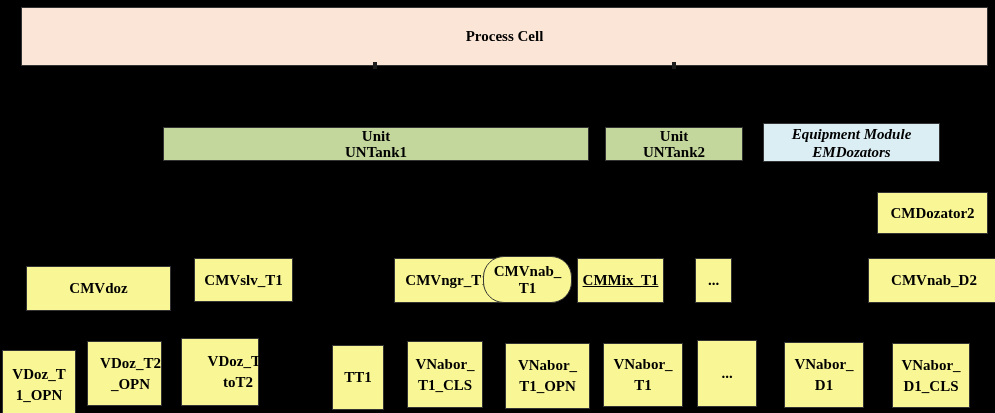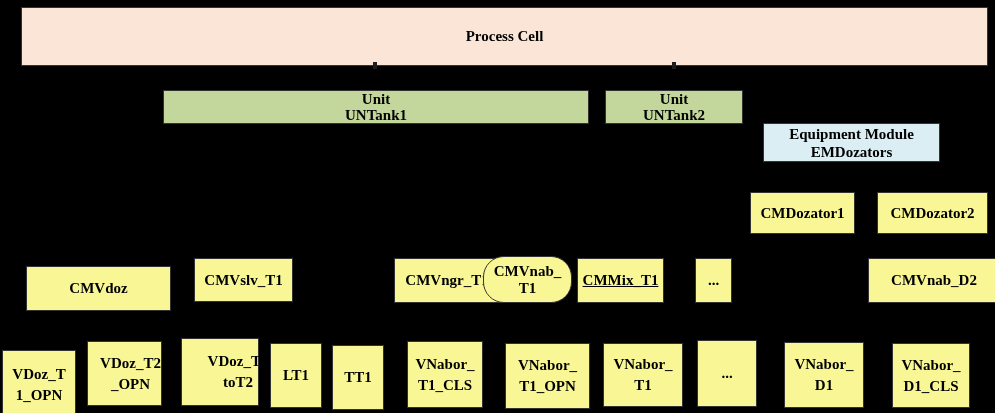--- a/index.html
+++ b/index.html
@@ -23,22 +23,22 @@
     border: 1px solid var(--box-border, #333333);
     display: flex;
     align-items: center;
     justify-content: center;
     text-align: center;
     white-space: pre-line;
     font-size: 15px;
     line-height: 17px;
   }
   .peach  { background: var(--process-cell-fill, #FBE5D6); }
-  .green  { background: var(--unit-fill, #C3D69B); line-height: 16px; }
-  .blue   { background: var(--equipment-module-fill, #DAEEF3); line-height: 18px; }
+  .green  { background: var(--unit-fill, #C3D69B); line-height: 16px; margin-top: 37px; }
+  .blue   { background: var(--equipment-module-fill, #DAEEF3); line-height: 18px; font-style: italic; }
   .yellow { background: var(--control-module-fill, #F9F795); }
   .two-line-sm { line-height: 17px; border-radius: 21px; }
   .device { line-height: 21px; }
   .tick {
     position: absolute;
     width: 4px;
     height: 7px;
     background: var(--connector-tick, #1d1d1d);
     z-index: 2;
   }
@@ -54,39 +54,37 @@
   <div class="tick" style="left:672px; top:62px;"></div>
 
   <div class="box green" style="left:163px; top:90px; width:426px; height:34px;">Unit
 UNTank1</div>
   <div class="box green" style="left:605px; top:90px; width:138px; height:34px;">Unit
 UNTank2</div>
 
   <div class="box blue" style="left:763px; top:123px; width:177px; height:39px;">Equipment Module
 EMDozators</div>
 
-  <div class="box yellow" style="left:750px; top:192px; width:105px; height:42px;">CMDozator1</div>
   <div class="box yellow" style="left:877px; top:192px; width:111px; height:42px;">CMDozator2</div>
 
   <div class="box yellow" style="left:26px; top:266px; width:145px; height:45px;">CMVdoz</div>
   <div class="box yellow" style="left:194px; top:258px; width:99px; height:44px;">CMVslv_T1</div>
   <div class="box yellow" style="left:372px; top:258px; width:106px; height:45px;margin-left:22px;">CMVngr_T1</div>
   <div class="box yellow two-line-sm" style="left:483px; top:256px; width:89px; height:47px;">CMVnab_
 T1</div>
   <div class="box yellow" style="left:577px; top:258px; width:87px; height:45px;text-decoration:underline;">CMMix_T1</div>
   <div class="box yellow" style="left:695px; top:258px; width:37px; height:45px;">...</div>
   <div class="box yellow" style="left:868px; top:258px; width:132px; height:45px;">CMVnab_D2</div>
 
   <div class="box yellow device" style="left:2px; top:350px; width:74px; height:70px;">VDoz_T
 1_OPN</div>
   <div class="box yellow device" style="left:87px; top:341px; width:75px; height:65px;padding-left:12px;">VDoz_T2
 _OPN</div>
   <div class="box yellow device" style="left:181px; top:338px; width:78px; height:68px;padding-left:36px;">VDoz_T1
 toT2</div>
-  <div class="box yellow device" style="left:270px; top:343px; width:52px; height:65px;">LT1</div>
   <div class="box yellow device" style="left:332px; top:345px; width:52px; height:65px;">TT1</div>
   <div class="box yellow device" style="left:407px; top:341px; width:76px; height:67px;">VNabor_
 T1_CLS</div>
   <div class="box yellow device" style="left:505px; top:343px; width:85px; height:66px;">VNabor_
 T1_OPN</div>
   <div class="box yellow device" style="left:603px; top:343px; width:80px; height:64px;">VNabor_
 T1</div>
   <div class="box yellow device" style="left:697px; top:340px; width:60px; height:67px;">...</div>
   <div class="box yellow device" style="left:784px; top:342px; width:80px; height:66px;">VNabor_
 D1</div>

